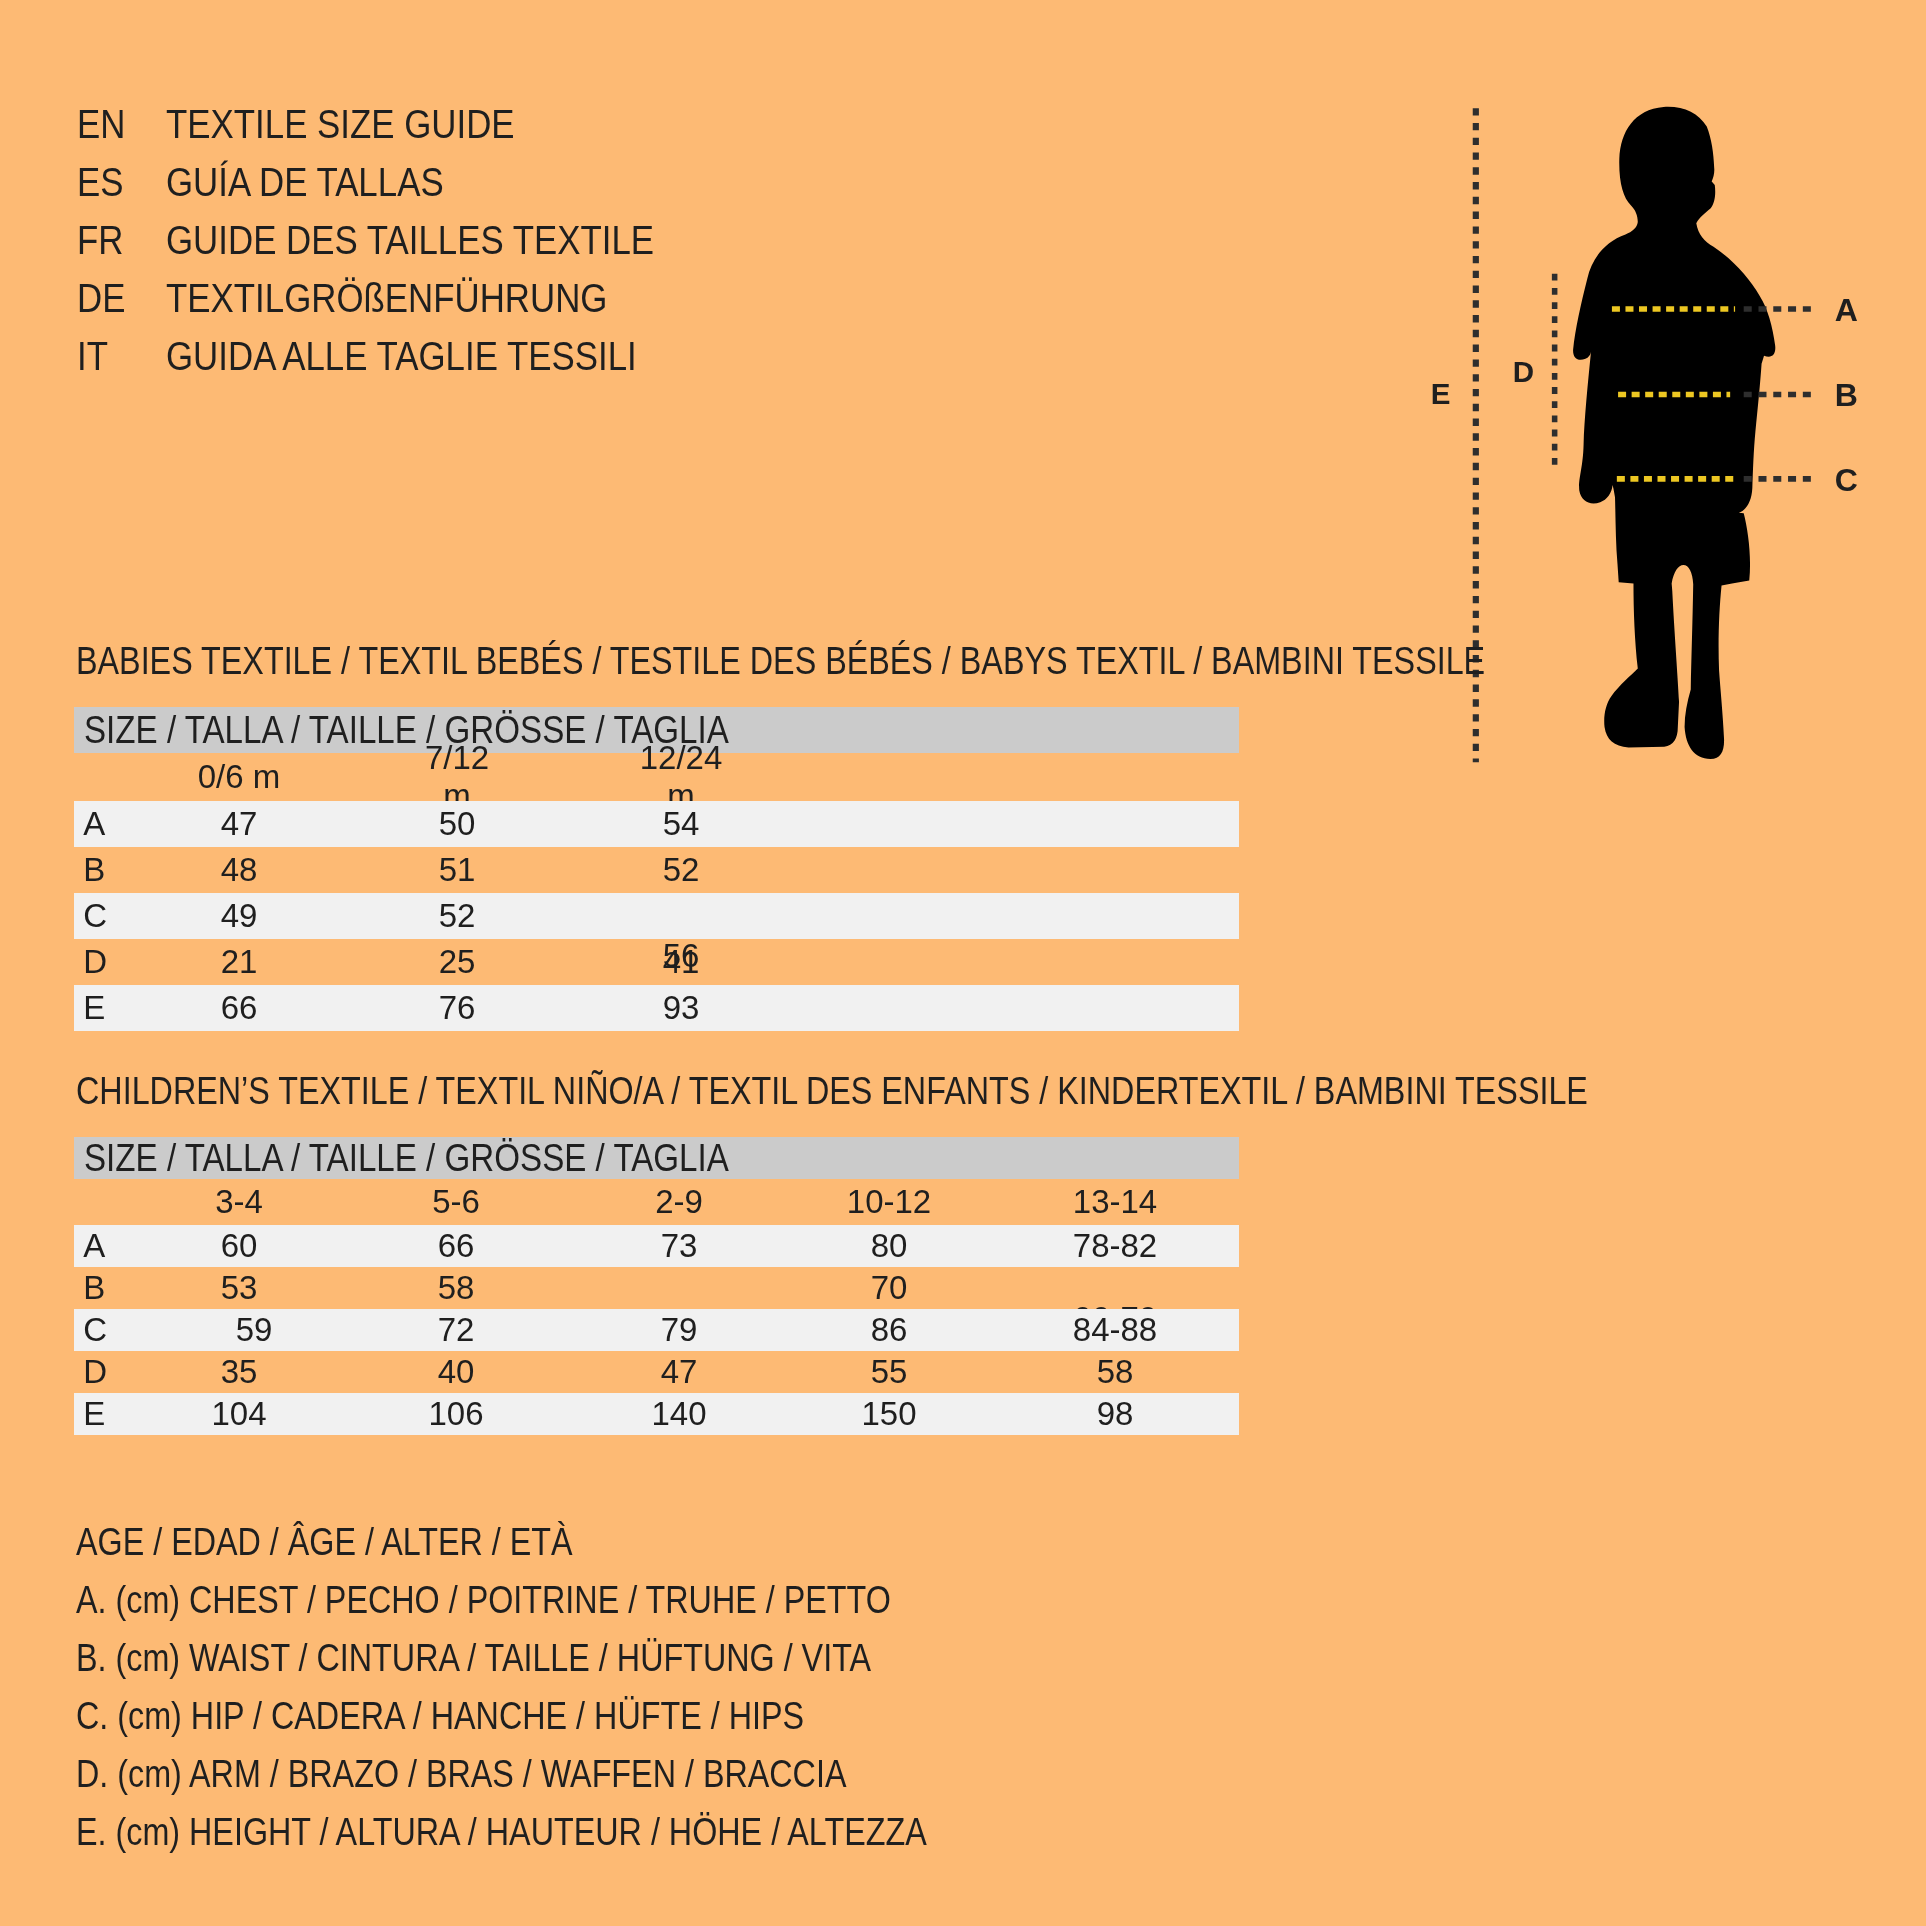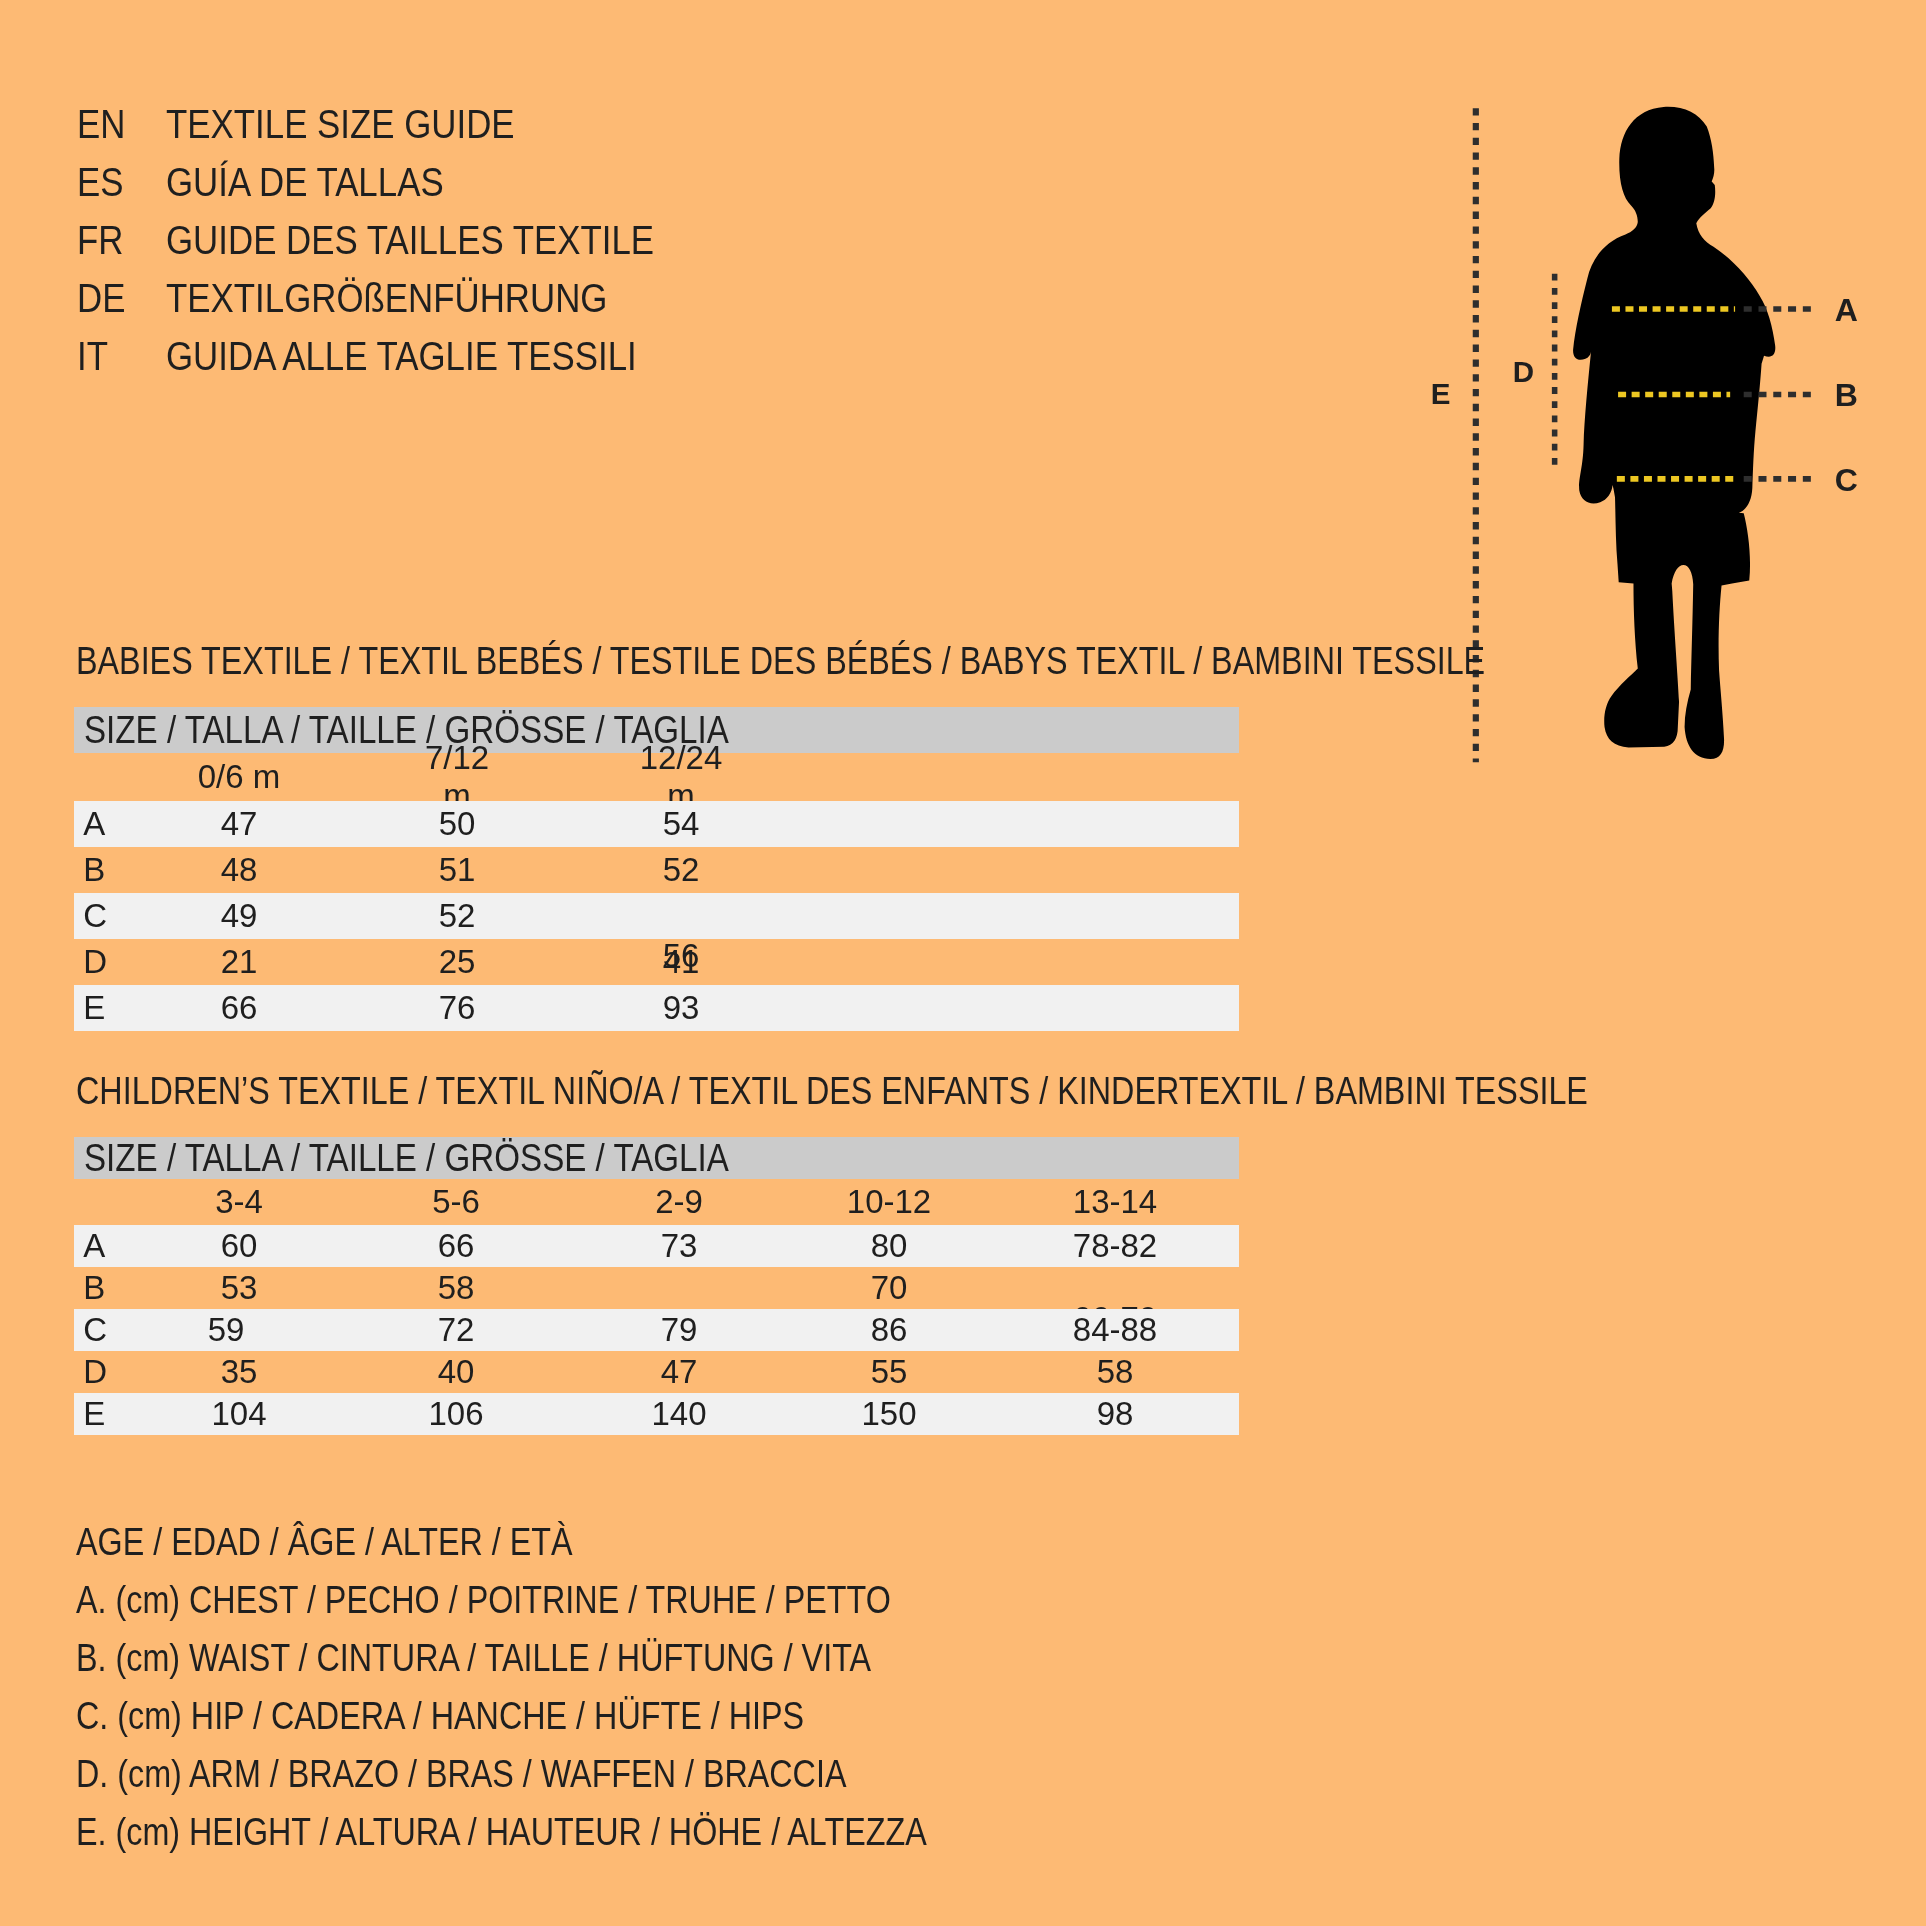--- a/index.html
+++ b/index.html
@@ -215,21 +215,21 @@
         <div class="data-row" style="height: 42px;">
           <span class="rowlabel">B</span>
           <span class="cellv" style="left: 119px; width: 92px;">53</span>
           <span class="cellv" style="left: 336px; width: 92px;">58</span>
           <span class="cellv" style="left: 559px; width: 92px; margin-top: 39px;">64</span>
           <span class="cellv" style="left: 769px; width: 92px;">70</span>
           <span class="cellv" style="left: 995px; width: 92px; margin-top: 31px;">66-70</span>
         </div>
         <div class="data-row alt" style="height: 42px;">
           <span class="rowlabel">C</span>
-          <span class="cellv" style="left: 106px; width: 92px;">59</span>
+          <span class="cellv" style="left: 134px; width: 92px;">59</span>
           <span class="cellv" style="left: 336px; width: 92px;">72</span>
           <span class="cellv" style="left: 559px; width: 92px;">79</span>
           <span class="cellv" style="left: 769px; width: 92px;">86</span>
           <span class="cellv" style="left: 995px; width: 92px;">84-88</span>
         </div>
         <div class="data-row" style="height: 42px;">
           <span class="rowlabel">D</span>
           <span class="cellv" style="left: 119px; width: 92px;">35</span>
           <span class="cellv" style="left: 336px; width: 92px;">40</span>
           <span class="cellv" style="left: 559px; width: 92px;">47</span>

